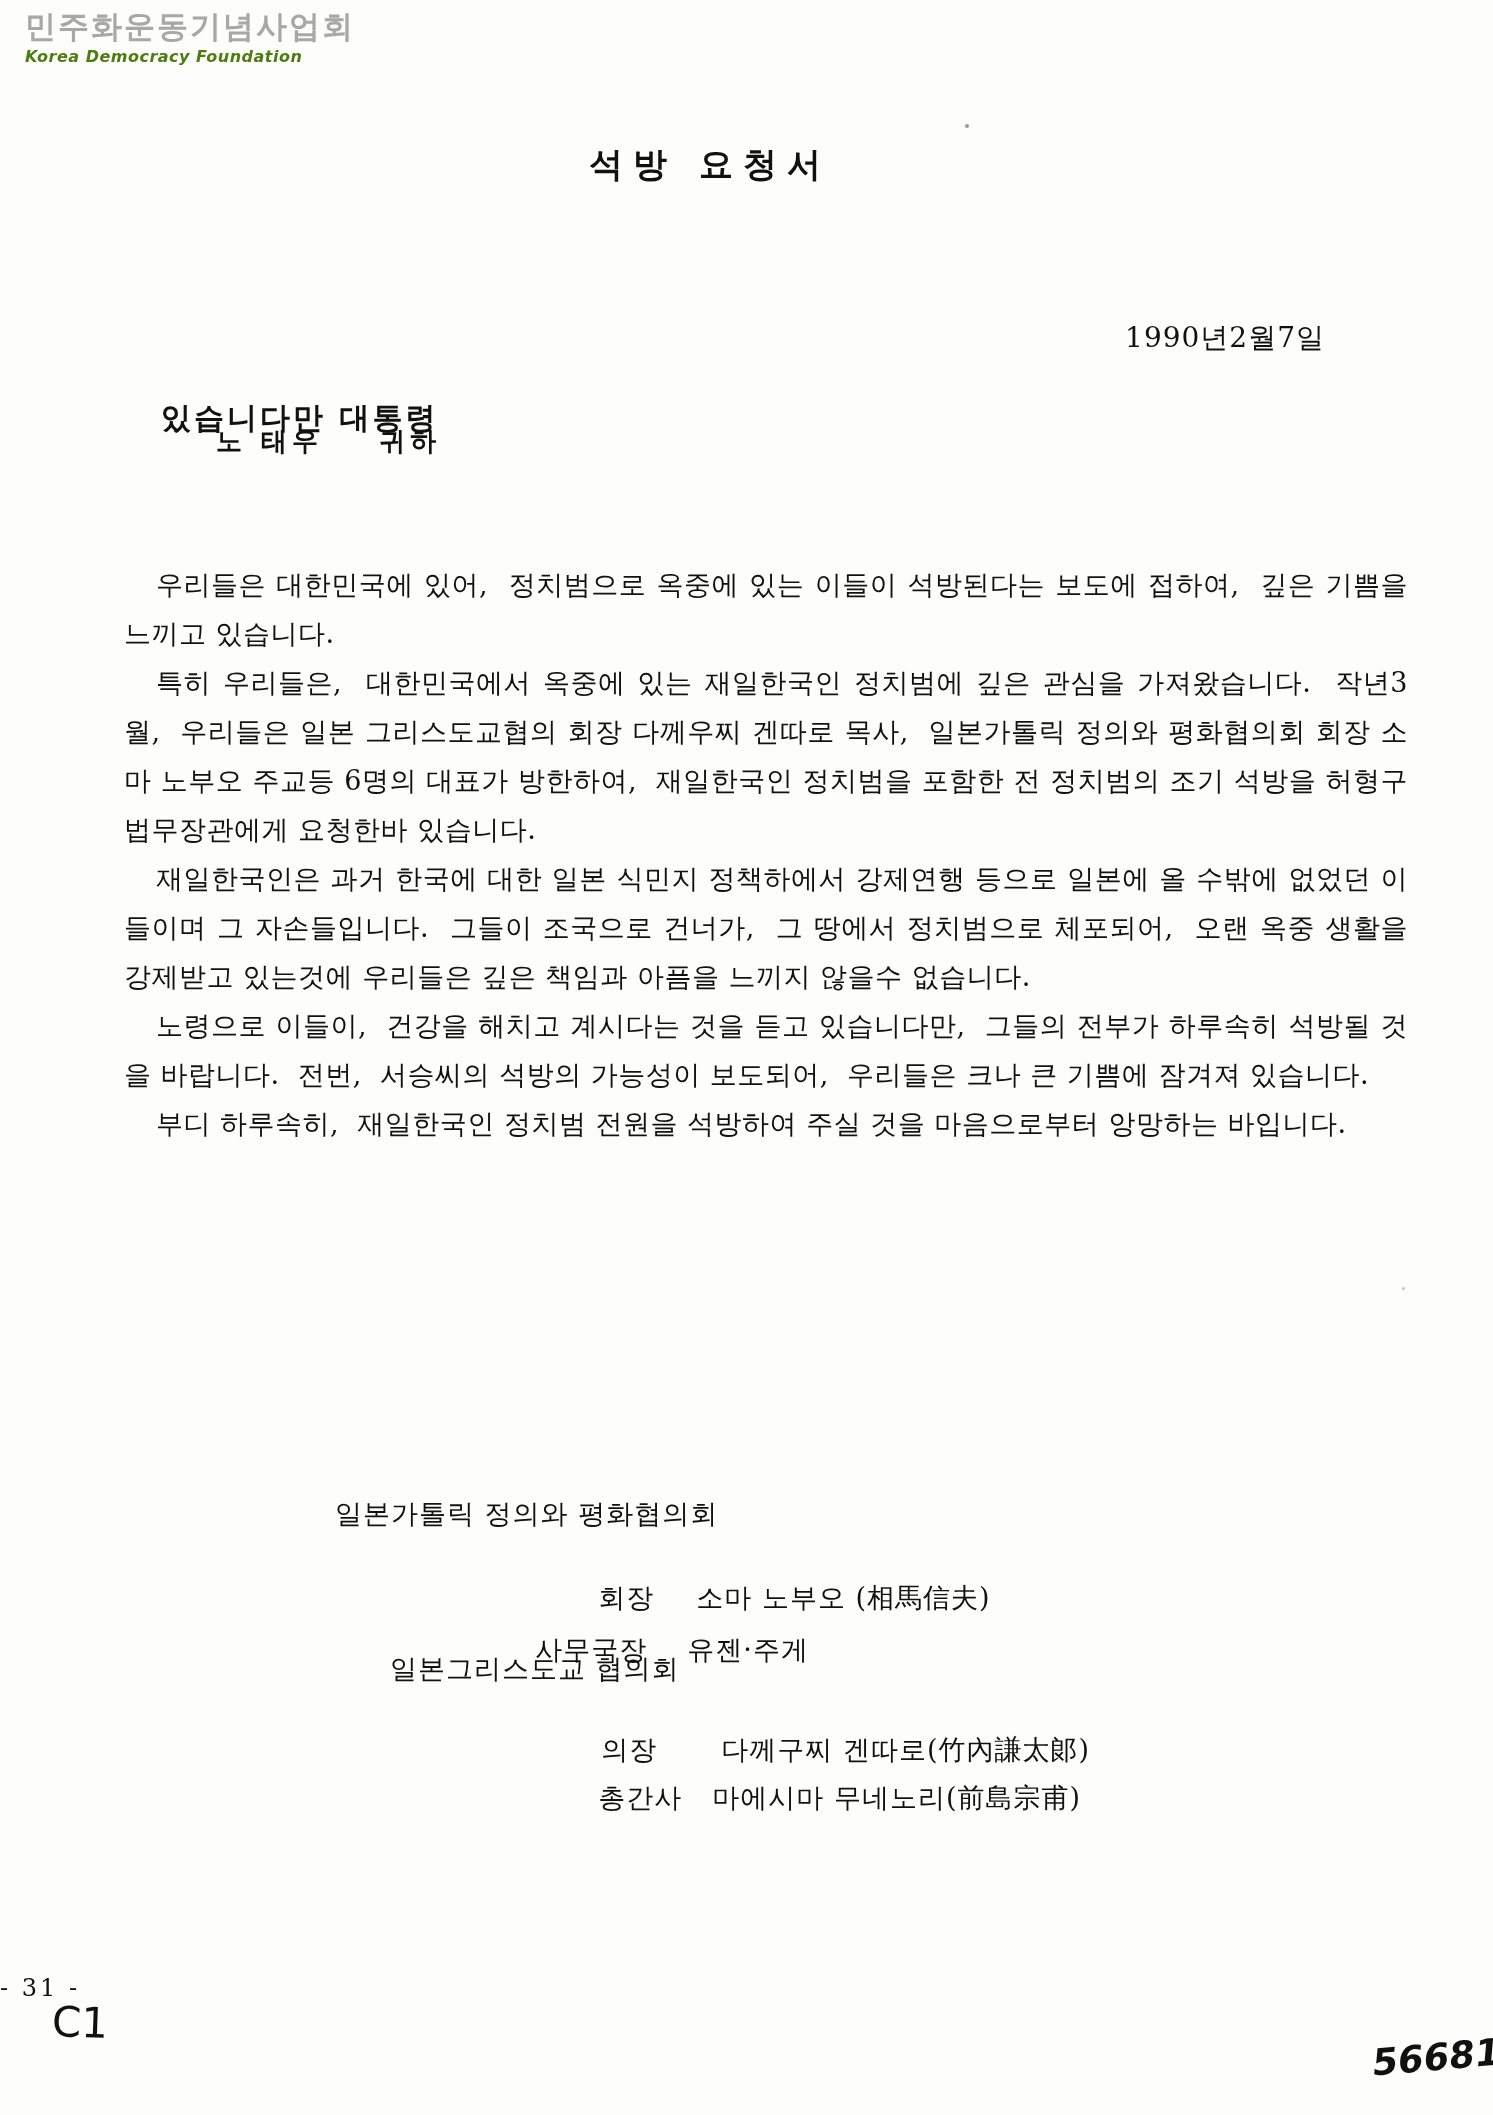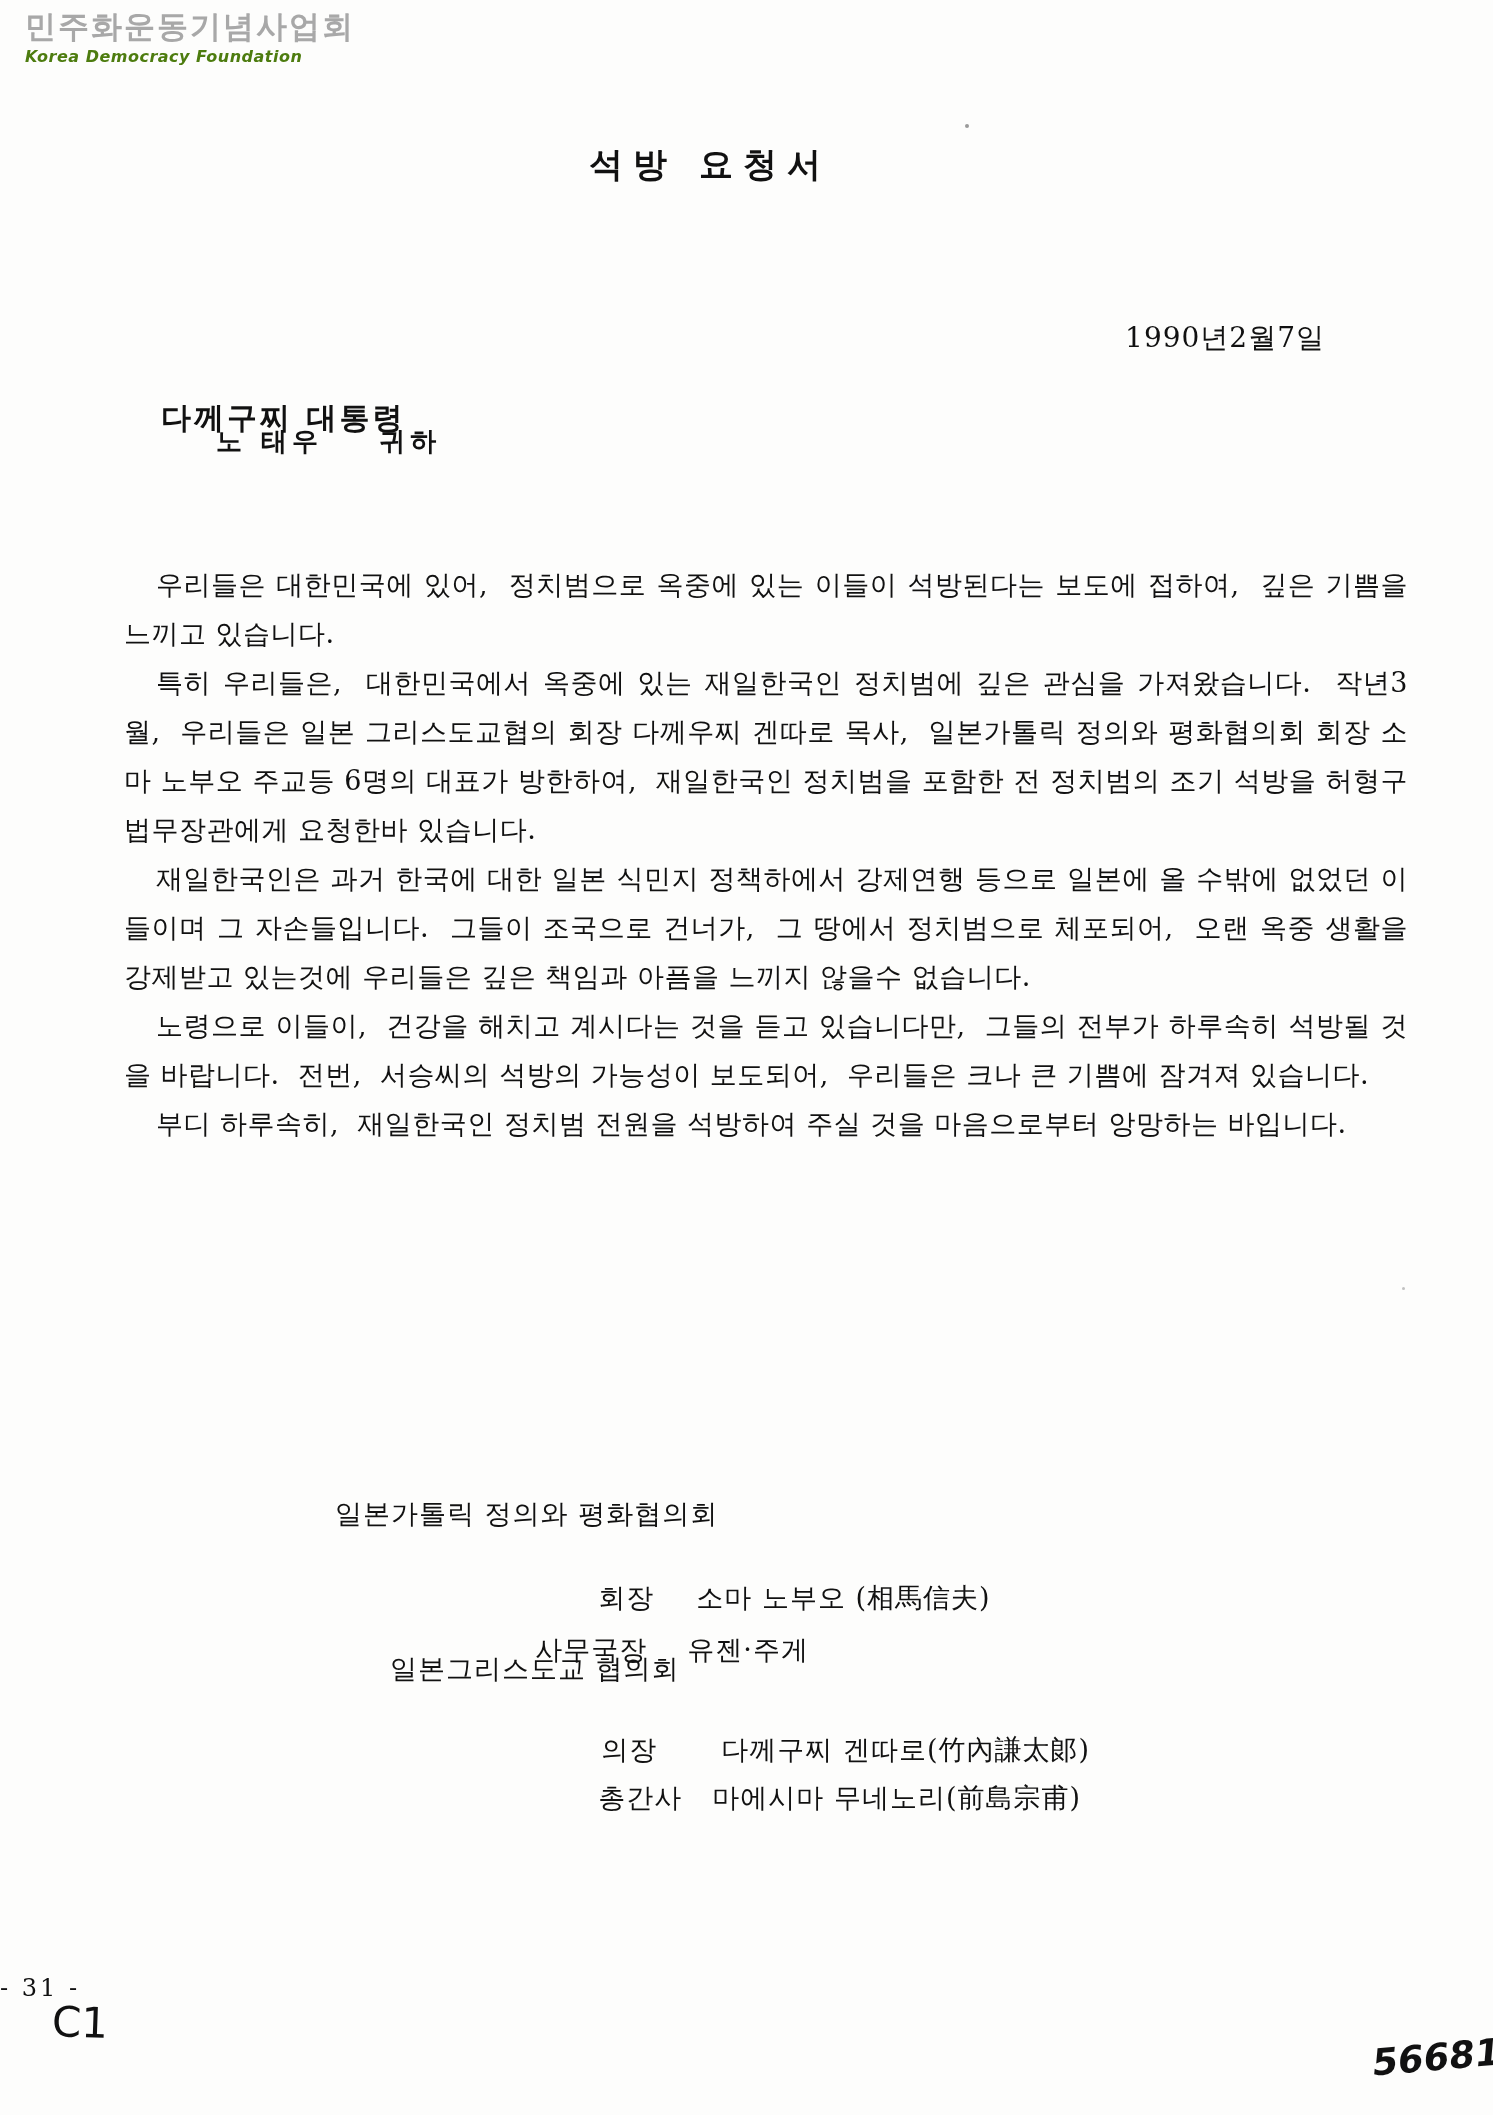--- a/index.html
+++ b/index.html
@@ -157,21 +157,21 @@
 
   <div class="letterhead">
     <div class="kor" style="color: rgb(168, 168, 168);">민주화운동기념사업회</div>
     <div class="eng" style="color: #4d7c0f;">Korea Democracy Foundation</div>
   </div>
 
   <div class="doc-title">석방 요청서</div>
 
   <div class="doc-date">1990년2월7일</div>
 
-  <div class="recipient-1">다께구찌 대통령</div>
+  <div class="recipient-1">있습니다만 대통령</div>
   <div class="recipient-2">노 태우    귀하</div>
 
   <div class="body-text">
     <p>우리들은 대한민국에 있어,  정치범으로 옥중에 있는 이들이 석방된다는 보도에 접하여,  깊은 기쁨을 느끼고 있습니다.</p>
     <p>특히 우리들은,  대한민국에서 옥중에 있는 재일한국인 정치범에 깊은 관심을 가져왔습니다.  작년3월,  우리들은 일본 그리스도교협의 회장 다께우찌 겐따로 목사,  일본가톨릭 정의와 평화협의회 회장 소마 노부오 주교등 6명의 대표가 방한하여,  재일한국인 정치범을 포함한 전 정치범의 조기 석방을 허형구 법무장관에게 요청한바 있습니다.</p>
     <p>재일한국인은 과거 한국에 대한 일본 식민지 정책하에서 강제연행 등으로 일본에 올 수밖에 없었던 이들이며 그 자손들입니다.  그들이 조국으로 건너가,  그 땅에서 정치범으로 체포되어,  오랜 옥중 생활을 강제받고 있는것에 우리들은 깊은 책임과 아픔을 느끼지 않을수 없습니다.</p>
     <p>노령으로 이들이,  건강을 해치고 계시다는 것을 듣고 있습니다만,  그들의 전부가 하루속히 석방될 것을 바랍니다.  전번,  서승씨의 석방의 가능성이 보도되어,  우리들은 크나 큰 기쁨에 잠겨져 있습니다.</p>
     <p>부디 하루속히,  재일한국인 정치범 전원을 석방하여 주실 것을 마음으로부터 앙망하는 바입니다.</p>
   </div>
 

